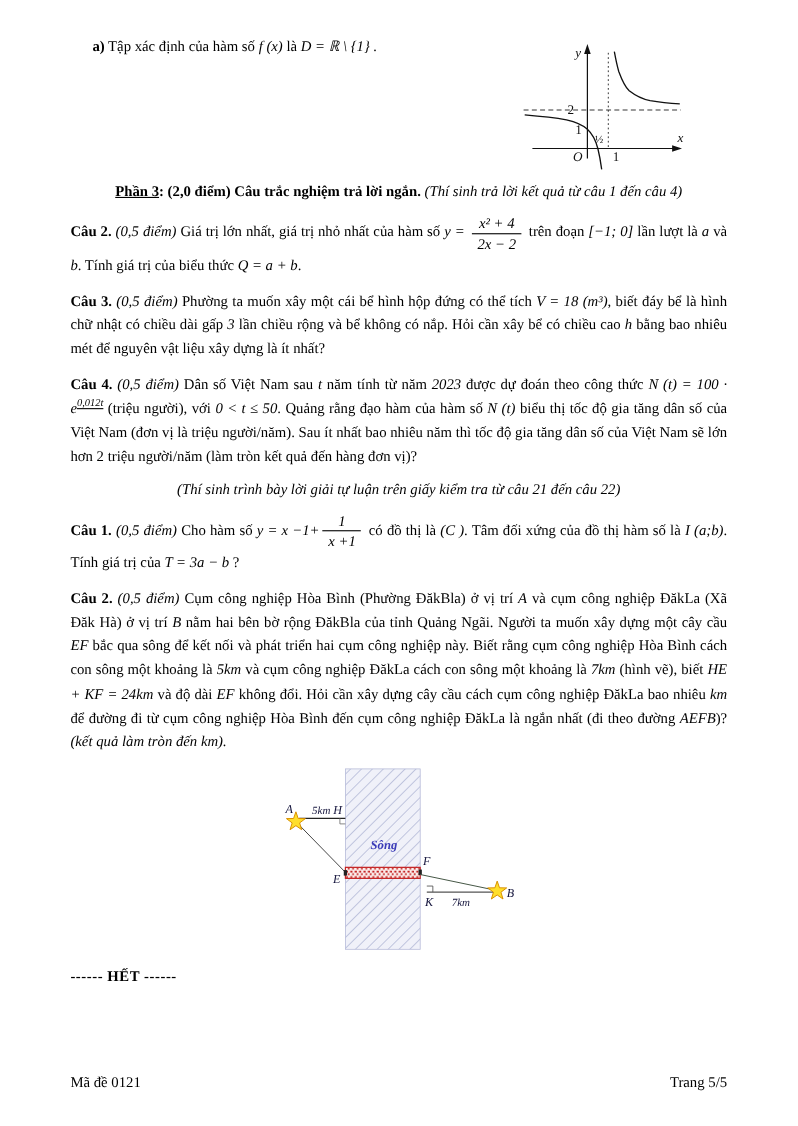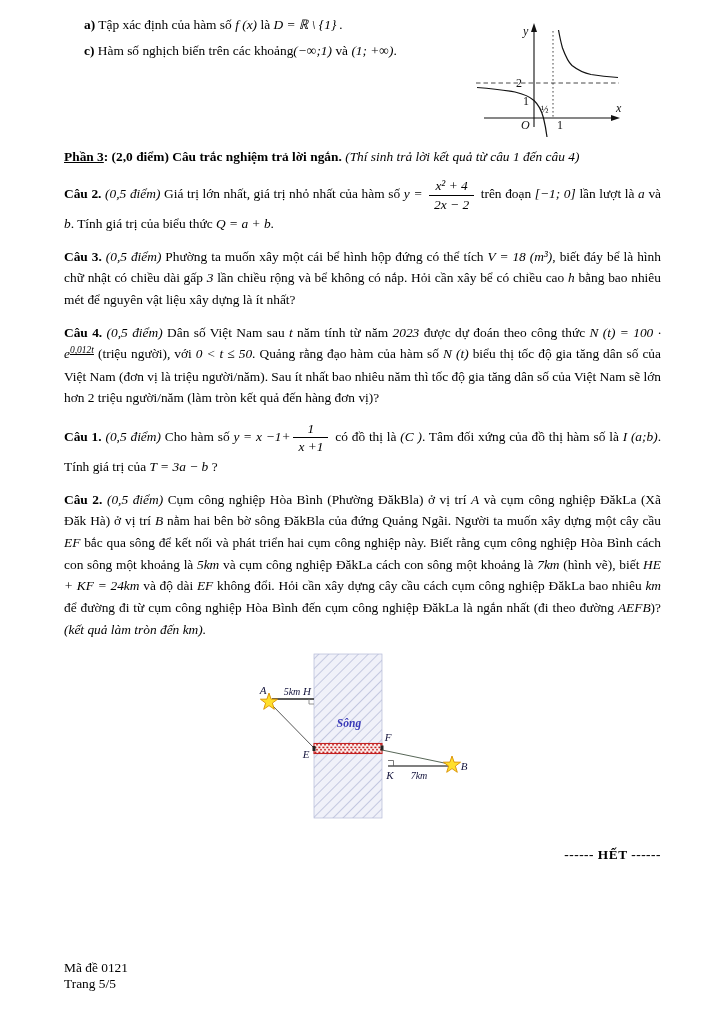--- a/index.html
+++ b/index.html
@@ -1,63 +1,57 @@
 <!DOCTYPE html>
 <html><head>
 <meta charset="utf-8">
 <style>
   html,body{margin:0;padding:0;background:#fff;}
   body{width:725px;height:1024px;position:relative;font-family:"Liberation Serif","DejaVu Serif",serif;font-size:13.4px;color:#000;}
-  .page{position:absolute;inset:0;padding:15px 64px 0 64px;box-sizing:border-box;border-radius:32px;}
+  .page{position:absolute;inset:0;padding:32px 64px 0 64px;box-sizing:border-box;border-radius:32px;}
   
   .top{position:relative;margin-bottom:4px;min-height:128px;}
   .items{width:404px;}
   .item{margin:0 0 7px 20px;line-height:1.45;}
   .graphbox{position:absolute;top:0;right:-6px;width:196px;height:126px;}
   
   .q{text-align:justify;line-height:1.62;margin:0 0 11px 0;}
   .lbl{font-weight:bold;}
   .pts{font-style:italic;}
   .m{font-style:italic;}
   .it{font-style:italic;}
   .frac{display:inline-flex;flex-direction:column;text-align:center;vertical-align:middle;line-height:1.15;font-style:italic;margin:1px 3px;}
   .frac .fn{padding:0 5px 1px;border-bottom:1px solid #000;}
   .frac .fd{padding:1px 5px 0;}
   sup.e{font-size:9.5px;font-style:italic;text-decoration:underline;}
-  .h3{margin:2px 0 10px 0;line-height:1.5;}
+  .h3{margin:2px 0 10px 0;line-height:1.5;text-align:center;}
   .h3 .u{font-weight:bold;text-decoration:underline;}
   .h3 .b{font-weight:bold;}
   .hB{font-weight:bold;margin:2px 0 8px 0;}
   .cnote{text-align:center;font-style:italic;margin:0 0 12px 0;}
   .figwrap{text-align:center;margin:2px 0 0 0;}
-  .endline{text-align:right;font-weight:bold;margin:16px 0 0 0;letter-spacing:.5px;}
-  .footer{position:absolute;left:64px;right:64px;bottom:32px;display:flex;justify-content:space-between;flex-direction:column;}
+  .endline{text-align:left;font-weight:bold;margin:4px 0 0 0;letter-spacing:.5px;}
+  .footer{position:absolute;left:64px;right:64px;bottom:32px;display:flex;justify-content:space-between;}
   svg text{font-family:"Liberation Serif","DejaVu Serif",serif;fill:#111;}
   svg .git{font-style:italic;}
   svg .flab{font-style:italic;fill:#14143c;}
 </style>
 </head>
 <body>
 
 <div class="page">
 
   <div class="top">
     <div class="items">
       <div class="item">
         <span class="lbl">a)</span>
         <span>Tập xác định của hàm số</span>
         <span class="m">f (x)</span>
         <span>là</span>
         <span class="m">D = ℝ \ {1} .</span>
-      </div>
-      <div class="item">
-        <span class="lbl">c)</span>
-        <span>Hàm số nghịch biến trên các khoảng</span><span class="m">(−∞;1)</span>
-        <span>và</span>
-        <span class="m">(1; +∞)</span><span>.</span>
       </div>
     </div>
 
     <div class="graphbox">
       <svg width="196" height="126" viewBox="0 0 196 126">
 
         <line x1="5" y1="68" x2="148" y2="68" stroke="#333" stroke-width="0.9" stroke-dasharray="4.5,3"></line>
 
         <line x1="82" y1="16" x2="82" y2="103" stroke="#333" stroke-width="0.9" stroke-dasharray="1.6,2.4"></line>
 
@@ -123,20 +117,21 @@
     <span>năm tính từ năm</span>
     <span class="m">2023</span>
     <span>được dự đoán theo công thức</span>
     <span class="m">N (t) = 100 · e</span><sup class="e">0,012t</sup>
     <span>(triệu người), với</span>
     <span class="m">0 &lt; t ≤ 50</span><span>. Quảng rằng đạo hàm của hàm số</span>
     <span class="m">N (t)</span>
     <span>biểu thị tốc độ gia tăng dân số của Việt Nam (đơn vị là triệu người/năm). Sau ít nhất bao nhiêu năm thì tốc độ gia tăng dân số của Việt Nam sẽ lớn hơn 2 triệu người/năm (làm tròn kết quả đến hàng đơn vị)?</span>
   </p>
 
+  <p class="cnote">(Thí sinh trình bày lời giải tự luận trên giấy kiểm tra từ câu 21 đến câu 22)</p>
 
   <p class="q">
     <span class="lbl">Câu 1.</span>
     <span class="pts">(0,5 điểm)</span>
     <span>Cho hàm số</span>
     <span class="m">y = x −1+</span><span class="frac">
         <span class="fn">1</span>
         <span class="fd">x +1</span>
       </span>
     <span>có đồ thị là</span>
@@ -146,21 +141,21 @@
     <span>?</span>
   </p>
 
   <p class="q">
     <span class="lbl">Câu 2.</span>
     <span class="pts">(0,5 điểm)</span>
     <span>Cụm công nghiệp Hòa Bình (Phường ĐăkBla) ở vị trí</span>
     <span class="m">A</span>
     <span>và cụm công nghiệp ĐăkLa (Xã Đăk Hà) ở vị trí</span>
     <span class="m">B</span>
-    <span>nằm hai bên bờ sông ĐăkBla của đứng Quảng Ngãi. Người ta muốn xây dựng một cây cầu</span>
+    <span>nằm hai bên bờ rộng ĐăkBla của tỉnh Quảng Ngãi. Người ta muốn xây dựng một cây cầu</span>
     <span class="m">EF</span>
     <span>bắc qua sông để kết nối và phát triển hai cụm công nghiệp này. Biết rằng cụm công nghiệp Hòa Bình cách con sông một khoảng là</span>
     <span class="m">5km</span>
     <span>và cụm công nghiệp ĐăkLa cách con sông một khoảng là</span>
     <span class="m">7km</span>
     <span>(hình vẽ), biết</span>
     <span class="m">HE + KF = 24km</span>
     <span>và độ dài</span>
     <span class="m">EF</span>
     <span>không đổi. Hỏi cần xây dựng cây cầu cách cụm công nghiệp ĐăkLa bao nhiêu</span>

